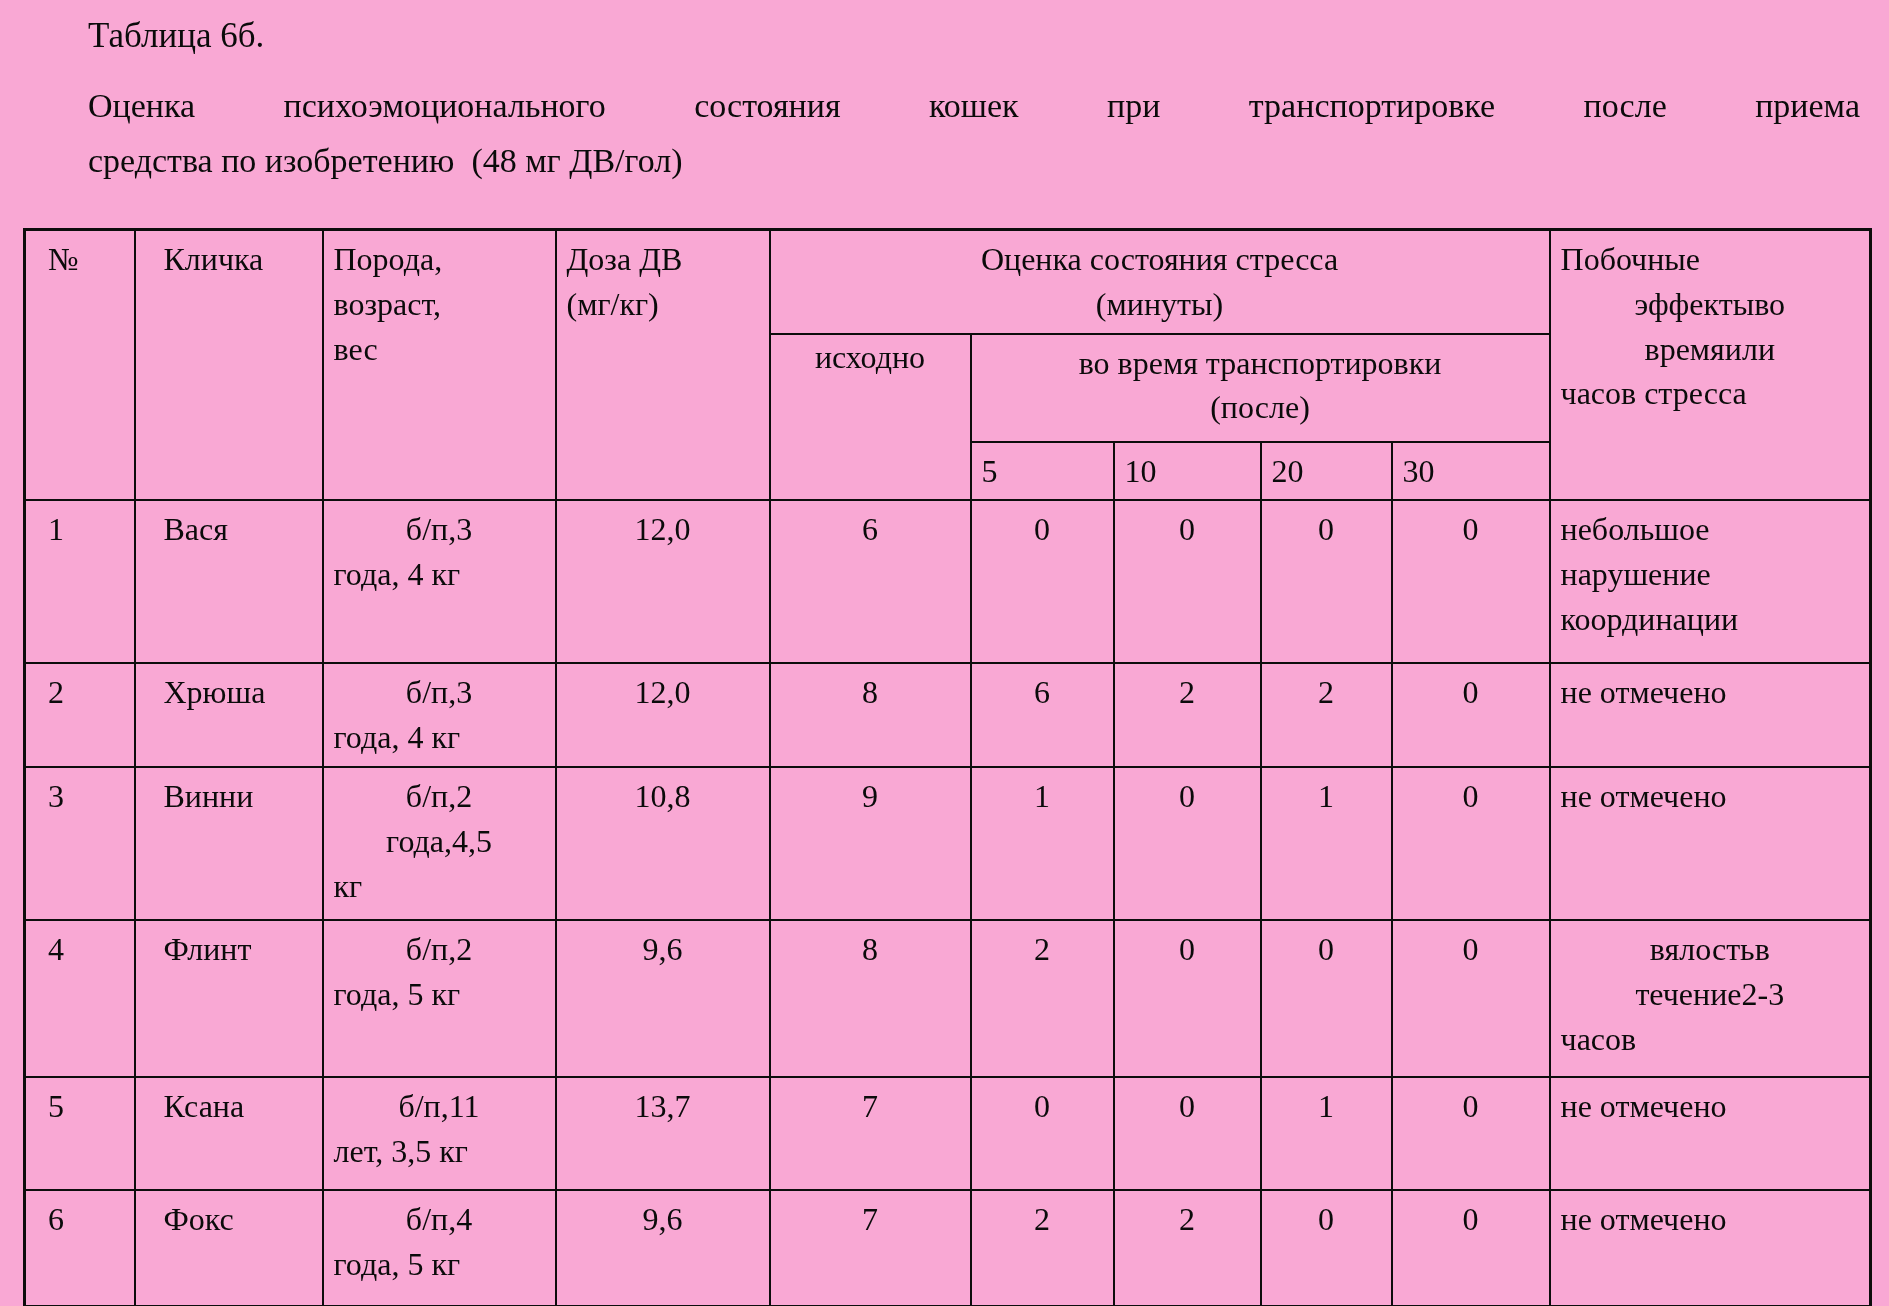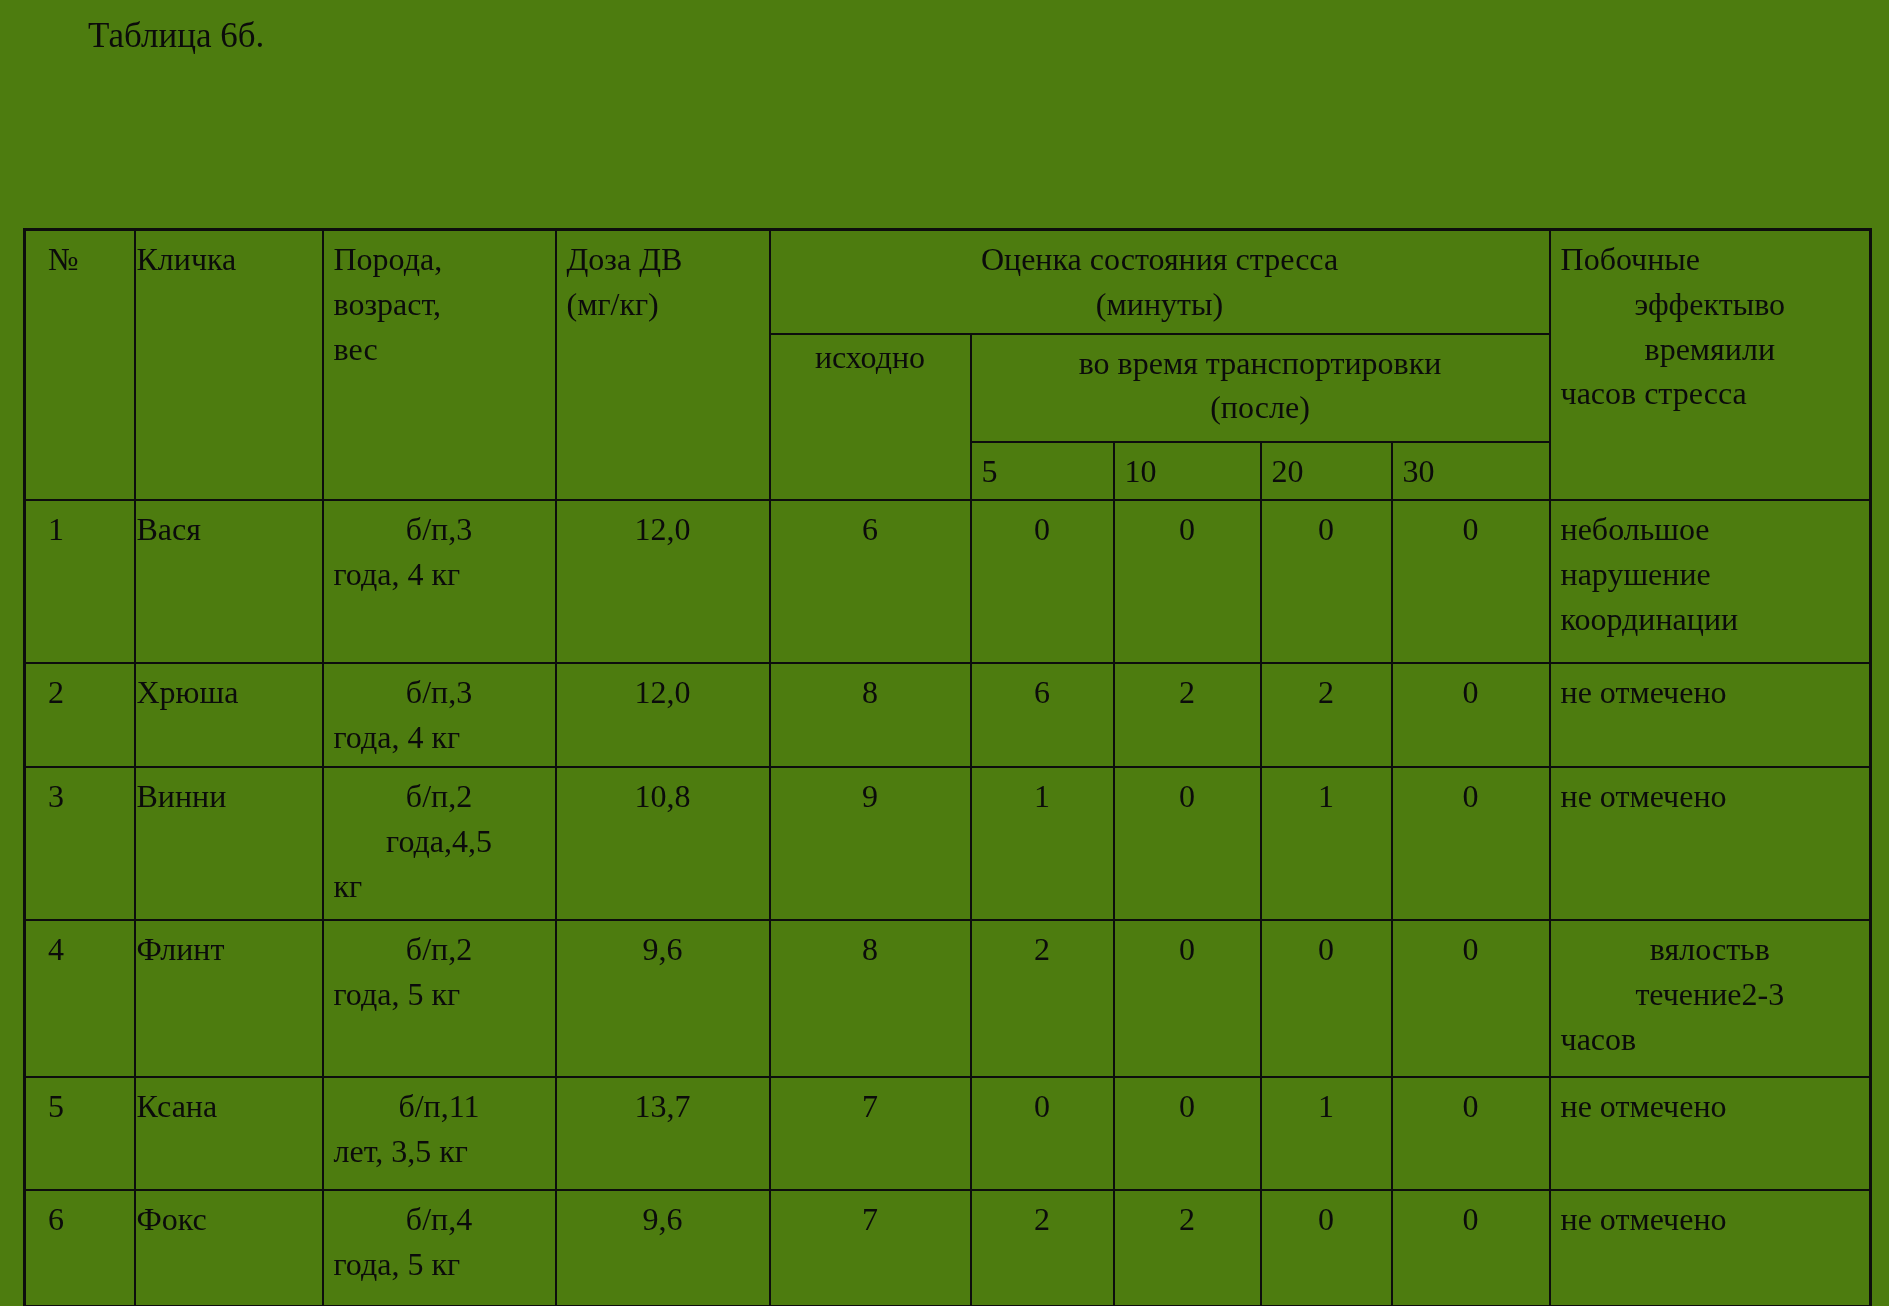--- a/index.html
+++ b/index.html
@@ -9,21 +9,21 @@
     width: 1889px;
     height: 1306px;
     overflow: hidden;
     font-family: "Liberation Serif", "DejaVu Serif", serif;
     color: #0b0b0b;
   }
   .page {
     position: relative;
     width: 1889px;
     height: 1306px;
-    background: #4d7c0f;
+    background: #f9a8d4;
   }
   .table-label {
     position: absolute;
     left: 88px;
     top: 12px;
     font-size: 35px;
     line-height: 48px;
     white-space: nowrap;
   }
   .caption {
@@ -55,38 +55,42 @@
   }
   .doc-table td, .doc-table th {
     border: 2px solid #0d0d0d;
     vertical-align: top;
     padding: 6px 10px;
     font-weight: normal;
     text-align: left;
     overflow: hidden;
   }
   .doc-table .c-num  { padding-left: 22px; }
-  .doc-table .c-name { padding-left: 1px; }
+  .doc-table .c-name { padding-left: 28px; }
   .doc-table .center { text-align: center; }
   .doc-table .v-mid-top { padding-top: 0; }
   .jline { display: block; }
   .jline.spread {
     display: flex;
     justify-content: center;
   }
   .stress-head .jline, .transport-head .jline { text-align: center; }
   .minute-head { text-align: center; padding-top: 2px; }
 </style>
 </head>
 <body>
 
 <div class="page">
 
   <div class="table-label">Таблица 6б.</div>
 
+  <div class="caption">
+    <div class="line1">Оценка психоэмоционального состояния кошек при транспортировке после приема</div>
+    <div class="line2">средства по изобретению  (48 мг ДВ/гол)</div>
+  </div>
 
   <table class="doc-table">
     <colgroup>
       <col style="width:110px">
       <col style="width:188px">
       <col style="width:233px">
       <col style="width:214px">
       <col style="width:201px">
       <col style="width:143px">
       <col style="width:147px">

